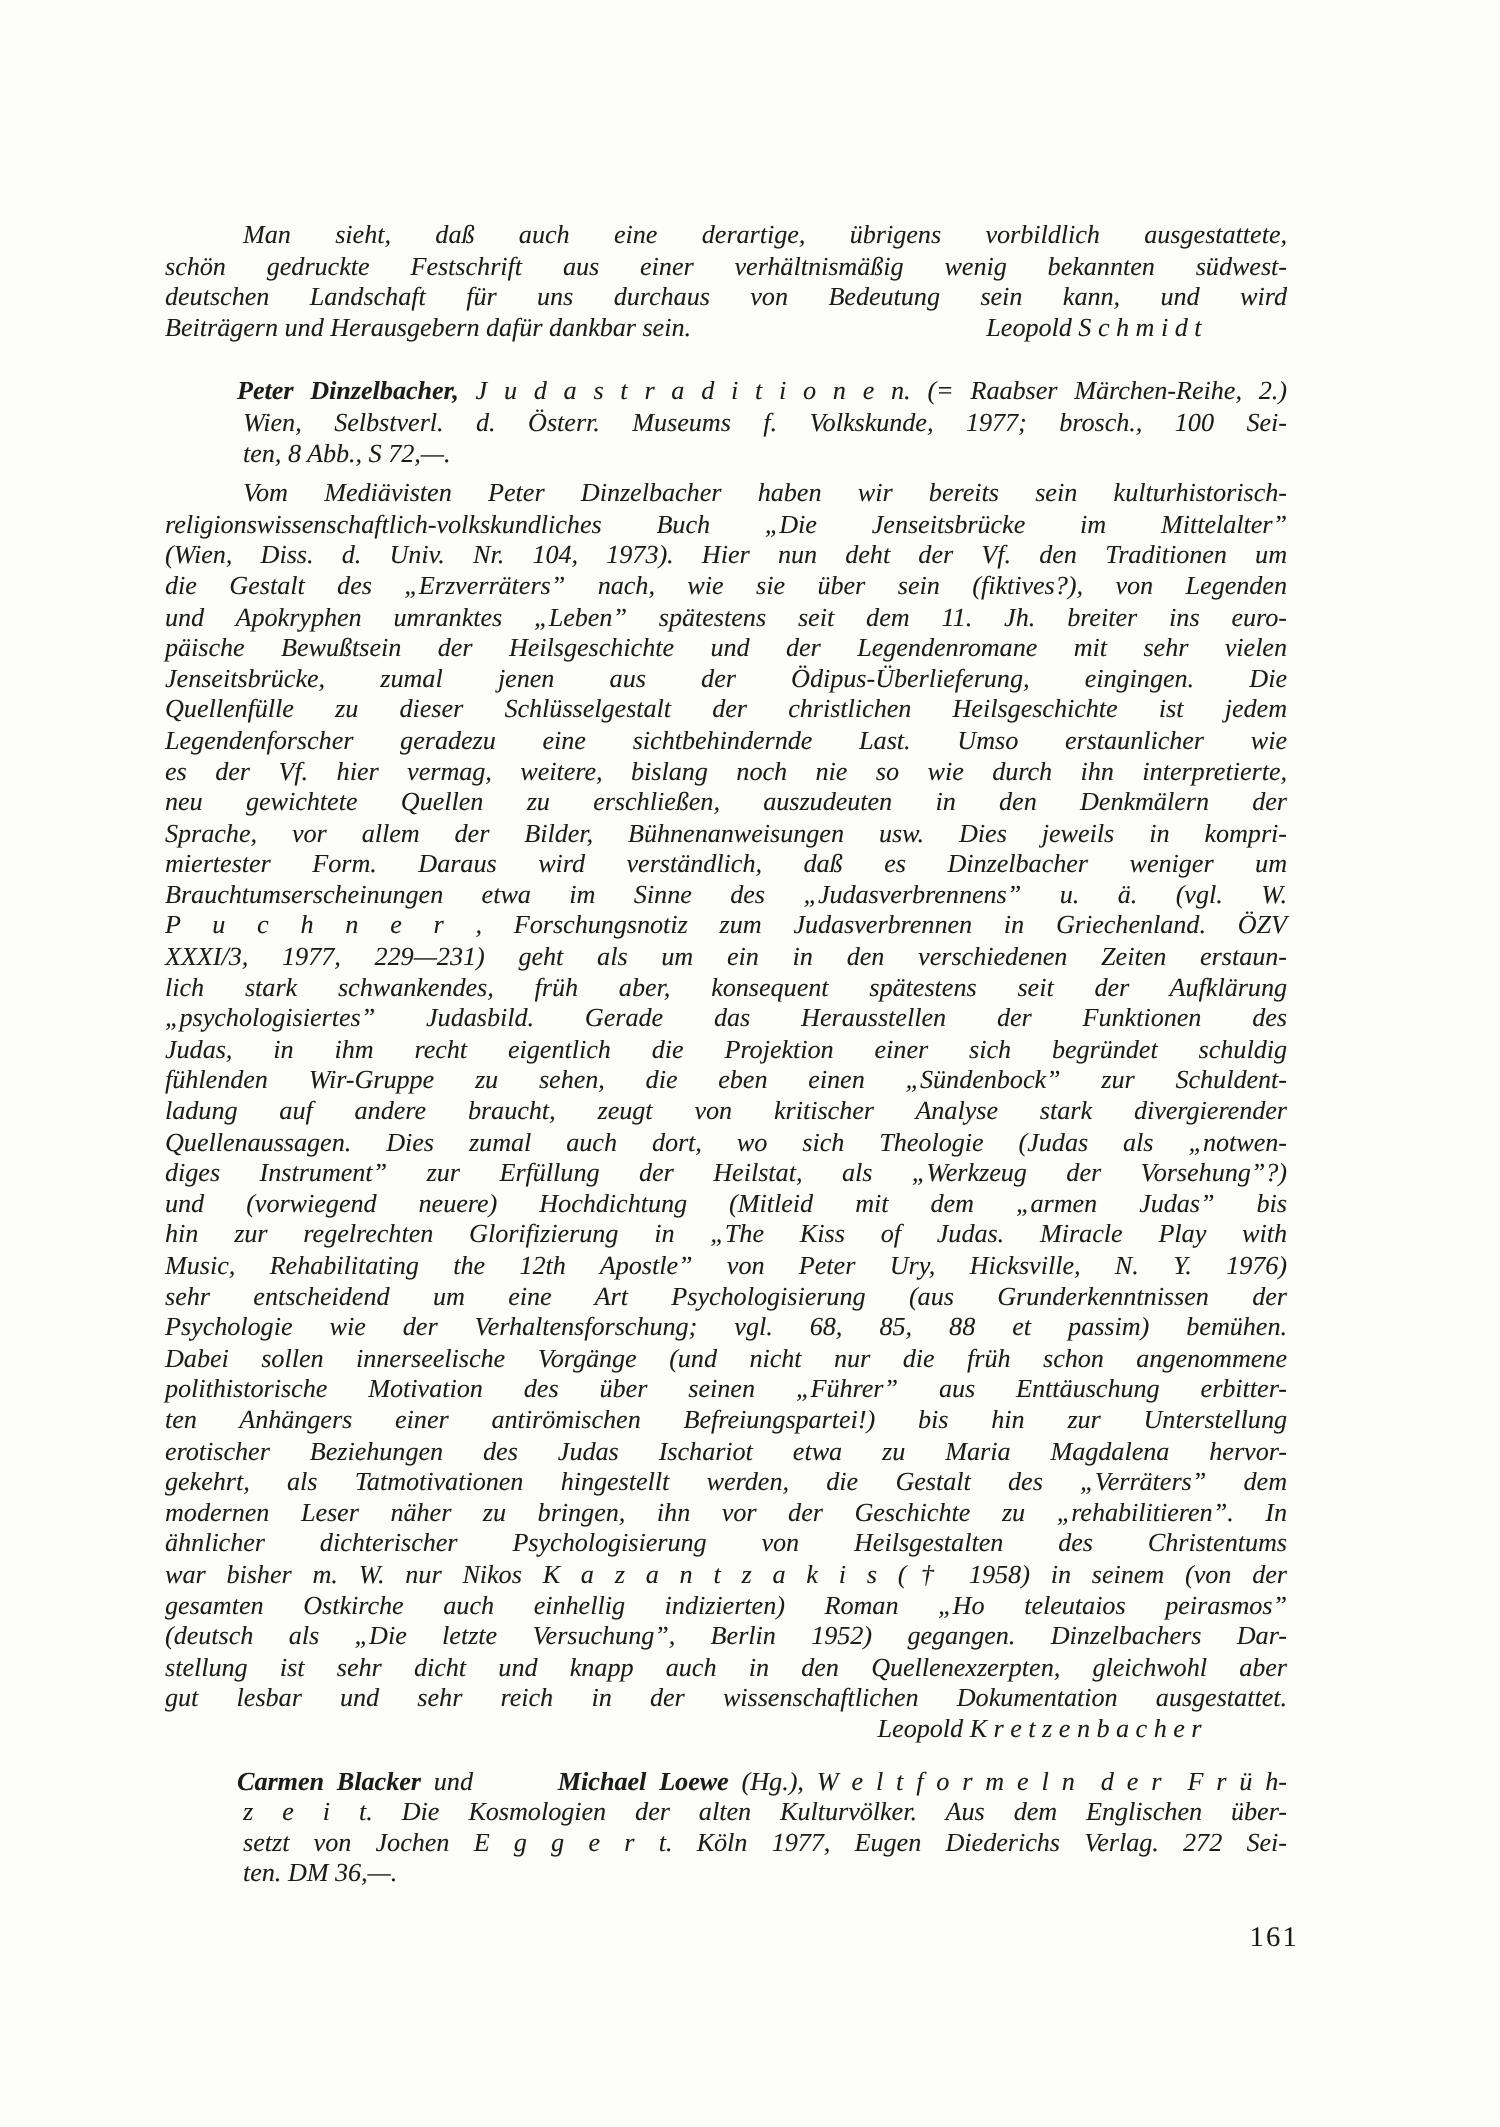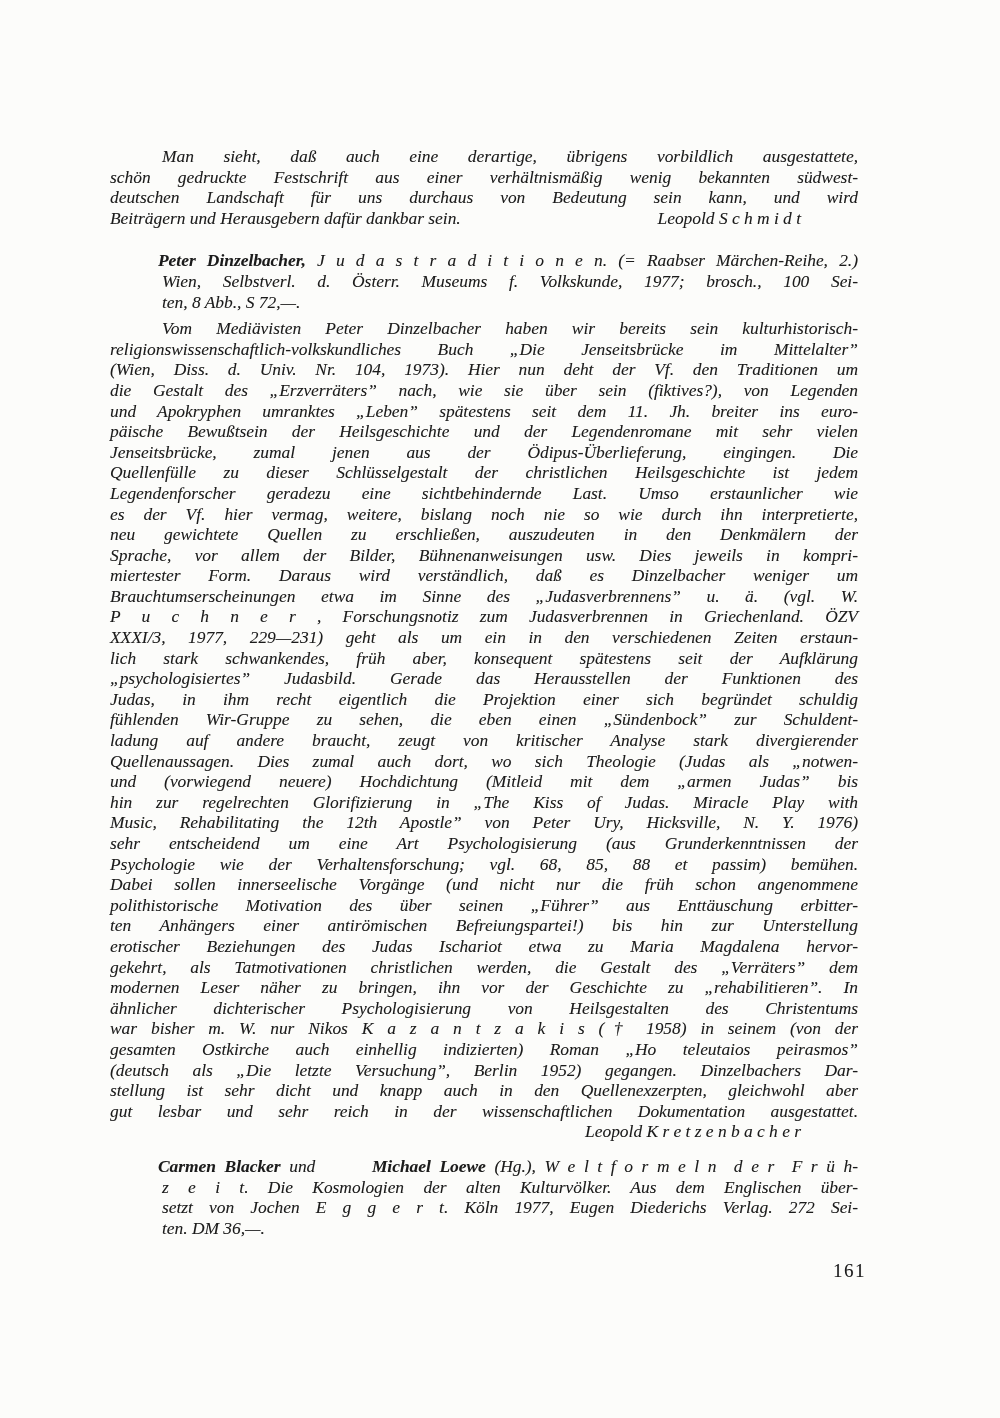--- a/index.html
+++ b/index.html
@@ -96,30 +96,31 @@
       <div class="line">miertester Form. Daraus wird verständlich, daß es Dinzelbacher weniger um</div>
       <div class="line">Brauchtumserscheinungen etwa im Sinne des „Judasverbrennens” u. ä. (vgl. W.</div>
       <div class="line">P u c h n e r ,  Forschungsnotiz zum Judasverbrennen in Griechenland. ÖZV</div>
       <div class="line">XXXI/3, 1977, 229—231) geht als um ein in den verschiedenen Zeiten erstaun-</div>
       <div class="line">lich stark schwankendes, früh aber, konsequent spätestens seit der Aufklärung</div>
       <div class="line">„psychologisiertes” Judasbild. Gerade das Herausstellen der Funktionen des</div>
       <div class="line">Judas, in ihm recht eigentlich die Projektion einer sich begründet schuldig</div>
       <div class="line">fühlenden Wir-Gruppe zu sehen, die eben einen „Sündenbock” zur Schuldent-</div>
       <div class="line">ladung auf andere braucht, zeugt von kritischer Analyse stark divergierender</div>
       <div class="line">Quellenaussagen. Dies zumal auch dort, wo sich Theologie (Judas als „notwen-</div>
+      <div class="line">diges Instrument” zur Erfüllung der Heilstat, als „Werkzeug der Vorsehung”?)</div>
       <div class="line">und (vorwiegend neuere) Hochdichtung (Mitleid mit dem „armen Judas” bis</div>
       <div class="line">hin zur regelrechten Glorifizierung in „The Kiss of Judas. Miracle Play with</div>
       <div class="line">Music, Rehabilitating the 12th Apostle” von Peter Ury, Hicksville, N. Y. 1976)</div>
       <div class="line">sehr entscheidend um eine Art Psychologisierung (aus Grunderkenntnissen der</div>
       <div class="line">Psychologie wie der Verhaltensforschung; vgl. 68, 85, 88 et passim) bemühen.</div>
       <div class="line">Dabei sollen innerseelische Vorgänge (und nicht nur die früh schon angenommene</div>
       <div class="line">polithistorische Motivation des über seinen „Führer” aus Enttäuschung erbitter-</div>
       <div class="line">ten Anhängers einer antirömischen Befreiungspartei!) bis hin zur Unterstellung</div>
       <div class="line">erotischer Beziehungen des Judas Ischariot etwa zu Maria Magdalena hervor-</div>
-      <div class="line">gekehrt, als Tatmotivationen christlichen werden, die Gestalt des „Verräters” dem</div>
+      <div class="line">gekehrt, als Tatmotivationen hingestellt werden, die Gestalt des „Verräters” dem</div>
       <div class="line">modernen Leser näher zu bringen, ihn vor der Geschichte zu „rehabilitieren”. In</div>
       <div class="line">ähnlicher dichterischer Psychologisierung von Heilsgestalten des Christentums</div>
       <div class="line">war bisher m. W. nur Nikos K a z a n t z a k i s  († 1958) in seinem (von der</div>
       <div class="line">gesamten Ostkirche auch einhellig indizierten) Roman „Ho teleutaios peirasmos”</div>
       <div class="line">(deutsch als „Die letzte Versuchung”, Berlin 1952) gegangen. Dinzelbachers Dar-</div>
       <div class="line">stellung ist sehr dicht und knapp auch in den Quellenexzerpten, gleichwohl aber</div>
       <div class="line">gut lesbar und sehr reich in der wissenschaftlichen Dokumentation ausgestattet.</div>
       <div class="line sig-only">Leopold K r e t z e n b a c h e r</div>
     </section>
 

